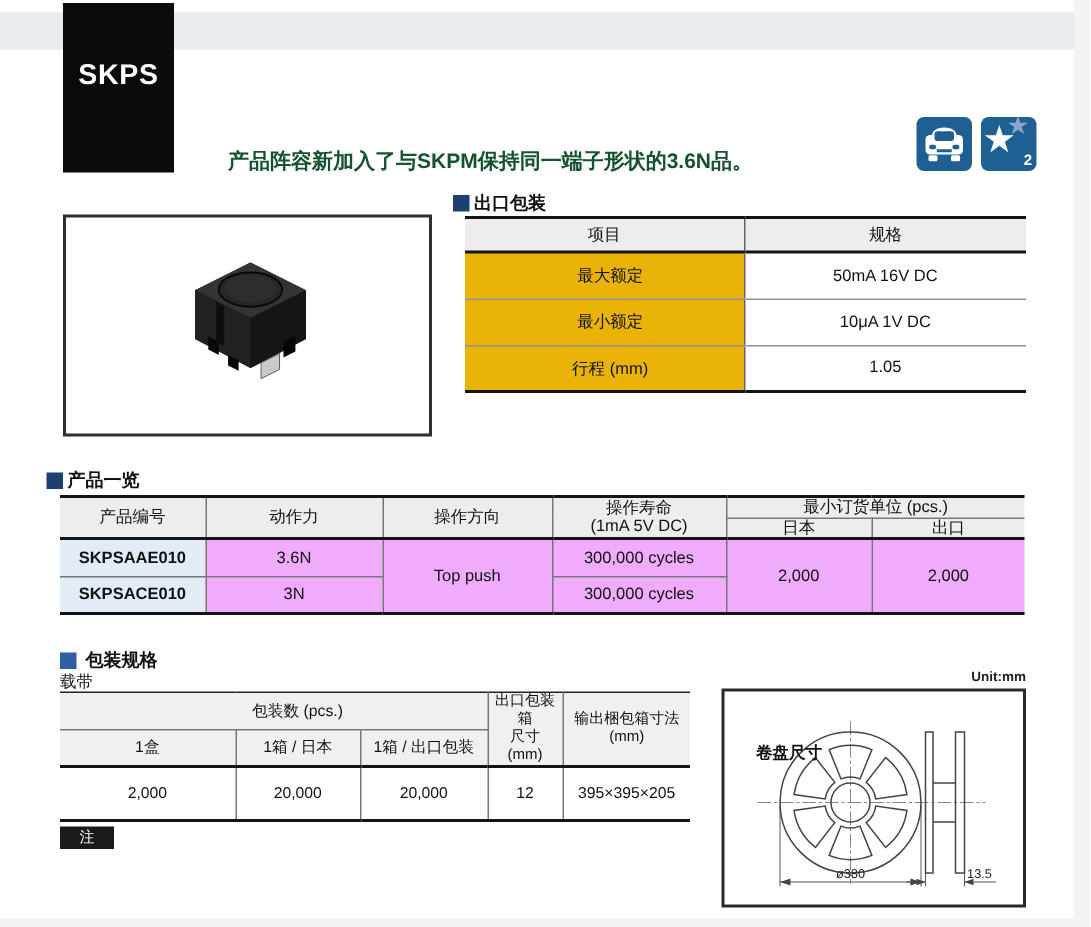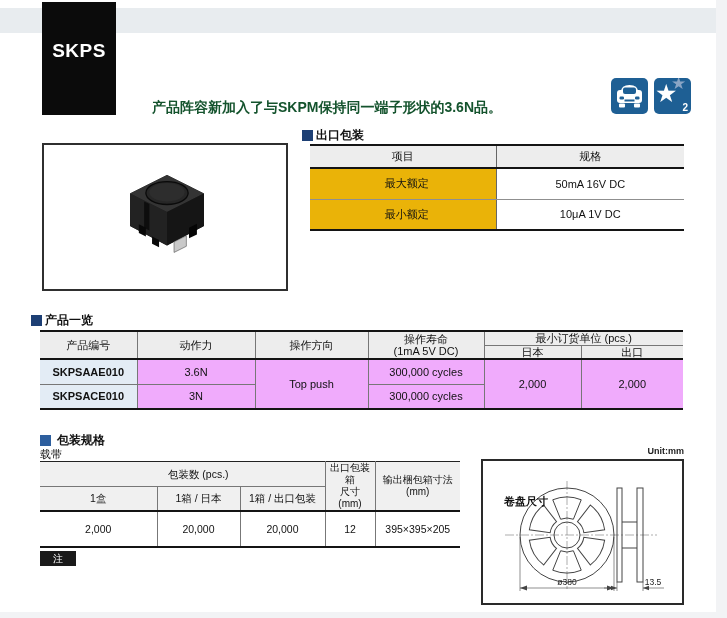--- a/index.html
+++ b/index.html
@@ -182,20 +182,24 @@
       </tr>
     </thead>
     <tbody>
       <tr>
         <td class="item">最大额定</td>
         <td class="c2">50mA 16V DC</td>
       </tr>
       <tr>
         <td class="item">最小额定</td>
         <td class="c2">10μA 1V DC</td>
+      </tr>
+      <tr>
+        <td class="item">行程 (mm)</td>
+        <td class="c2">1.05</td>
       </tr>
     </tbody>
   </table>
 
   <div class="section-title" style="left:31px; top:312px;">
     <span class="sq"></span>
     <span>产品一览</span>
   </div>
   <table class="prod-table">
     <colgroup>

